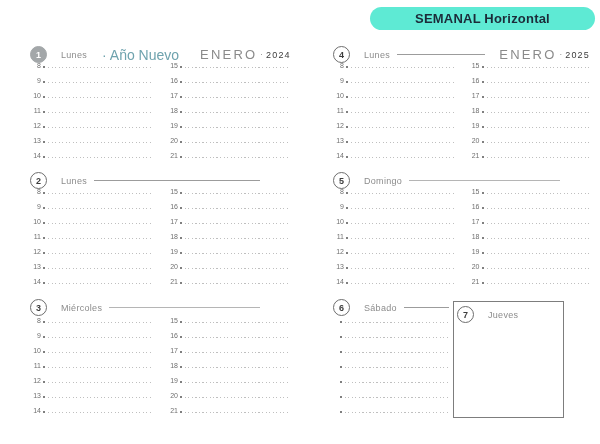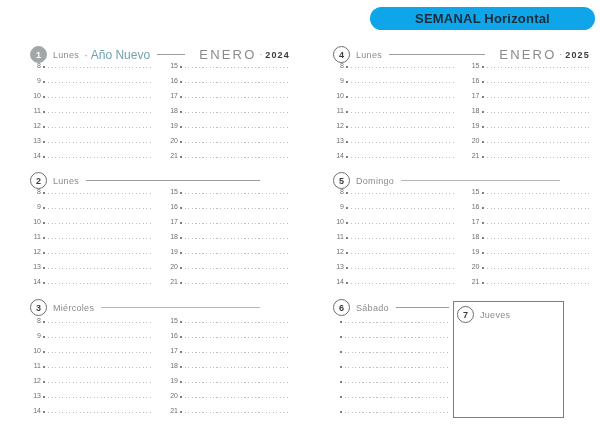--- a/index.html
+++ b/index.html
@@ -17,28 +17,28 @@
   .page.left  { left:30px;  width:260px; height:380px; }
   .page.right { left:333px; width:257px; height:380px; }
 
   .section-header { position:absolute; left:0; right:0; height:17px; display:flex; align-items:center; }
   .day-circle {
     width:17px; height:17px; min-width:17px; border:1px solid #6e6e6e; border-radius:50%;
     display:inline-flex; align-items:center; justify-content:center;
     font-size:9px; font-weight:bold; color:#3c3c3c; background:#fff;
   }
   .day-circle.filled { background:#a3a7a9; border-color:#a3a7a9; color:#ffffff; }
-  .day-name { font-size:9px; color:#8c8c8c; margin-left:6px; letter-spacing:0.3px; white-space:nowrap; }
-  .day-note { font-size:12px; color:#6fa3ae; margin-left:5px; white-space:nowrap; }
+  .day-name { font-size:9px; color:#8c8c8c; margin-left:14px; letter-spacing:0.3px; white-space:nowrap; }
+  .day-note { font-size:14px; color:#6fa3ae; margin-left:15px; white-space:nowrap; }
   .day-line { flex:1; height:0; border-top:1px solid #9c9c9c; margin:0 7px; }
   .day-line.short { margin-right:30px; }
   .day-line.light { border-top-color:#b5b5b5; }
   .month { font-size:13px; color:#8a8a8a; letter-spacing:2.2px; white-space:nowrap;padding-left:7px; }
   .sep { font-size:8px; color:#8a8a8a; margin:0 3px; }
-  .year { font-size:9px; color:#3b3b3b; font-weight:bold; letter-spacing:1.2px; }
+  .year { font-size:9px; color:#3b3b3b; font-weight:normal; letter-spacing:1.2px; }
 
   .rows { position:absolute; left:0; right:0; }
   .slot-row { height:15px; display:flex; align-items:flex-end; gap:14px; }
   .hr { flex:1; display:flex; align-items:flex-end; min-width:0; }
   .hnum { width:11px; text-align:right; font-size:7px; color:#6f6f6f; line-height:8px; white-space:nowrap; }
   .bullet { width:2px; height:2px; min-width:2px; border-radius:50%; background:#555; margin:0 3px 2px 2px; }
   .dots {
     flex:1; height:1px; margin-bottom:2px;
     background-image:repeating-linear-gradient(to right,#bfbfbf 0 1px,transparent 1px 3.5px);
   }
@@ -49,21 +49,21 @@
 
   .sunday-box {
     position:absolute; left:120px; top:255px; width:111px; height:117px;
     border:1px solid #7d7d7d; background:#fff;
   }
   .sunday-head { display:flex; align-items:center; padding:4px 0 0 3px; }
 </style>
 </head>
 <body>
 
-<div class="badge" style="background: #0ea5e9; color: rgb(28, 43, 57);">SEMANAL Horizontal</div>
+<div class="badge" style="background: #5eead4; color: rgb(28, 43, 57);">SEMANAL Horizontal</div>
 
 <div class="page left">
   <div class="section-header" style="top:0">
     <span class="day-circle filled">1</span>
     <span class="day-name">Lunes</span>
     <span class="day-note">· Año Nuevo</span>
     <span class="day-line"></span>
     <span class="month">ENERO</span>
     <span class="sep">·</span>
     <span class="year">2024</span>

